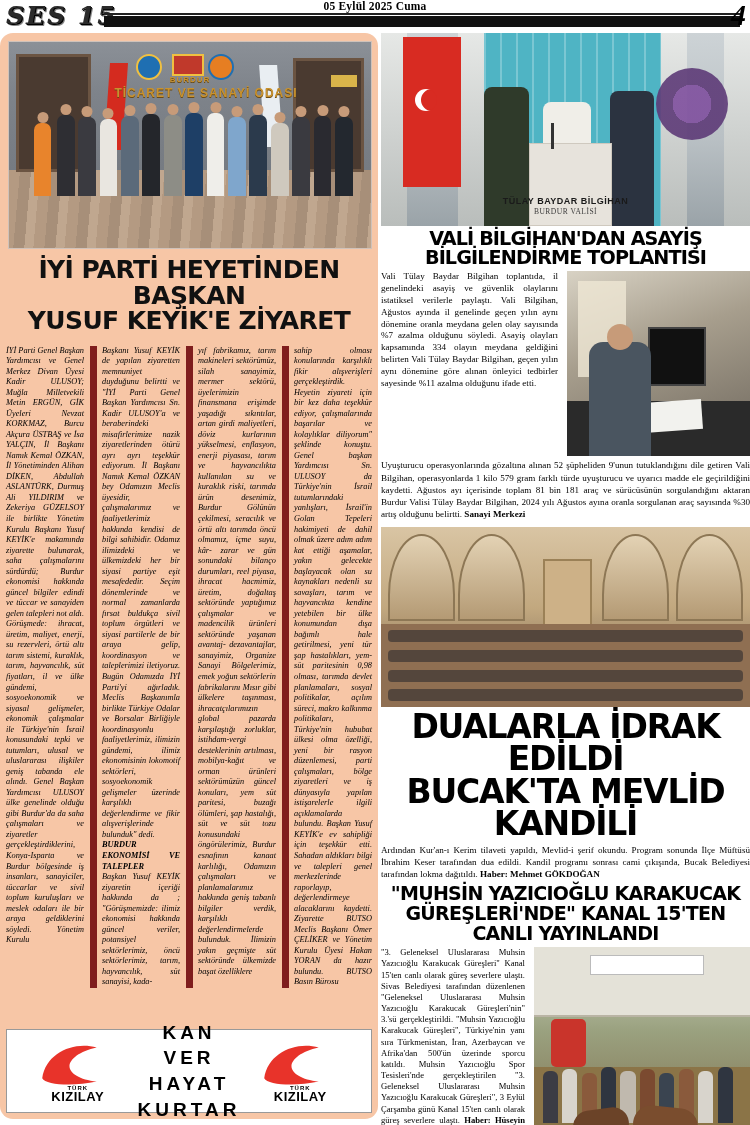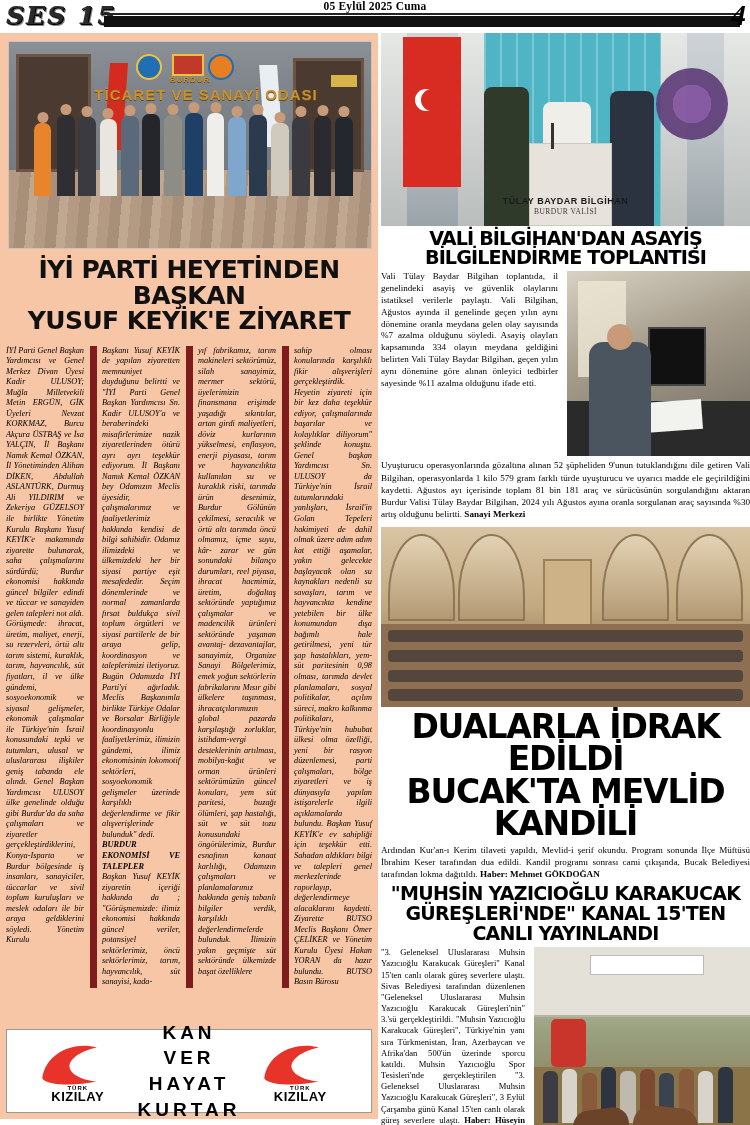--- a/index.html
+++ b/index.html
@@ -13,41 +13,41 @@
      text-shadow:1px 1px 0 #000, 2px 2px 0 #888, -0.5px -0.5px 0 #fff;}
   .mast-rule{position:absolute;left:104px;top:16px;width:636px;height:11px;background:#111;}
   .mast-rule-thin{position:absolute;left:104px;top:13px;width:636px;height:2px;background:#222;}
   .mast-date{position:absolute;left:0;top:0px;width:750px;text-align:center;font-family:"Liberation Serif",serif;
      font-weight:bold;font-size:11.5px;letter-spacing:.2px;}
   .mast-page{position:absolute;right:4px;top:-2px;font-family:"Liberation Serif",serif;font-weight:bold;font-size:30px;
      font-style:italic;color:#000;}
 
   
   .left-col{position:absolute;left:0;top:33px;width:378px;}
-  .peach{background:#f7c6a6;}
+  .peach{background:#f7c6a6;border-radius:13px;}
   .photo-frame{position:relative;padding:8px 8px 6px 8px;}
   .photo{position:relative;width:100%;height:206px;overflow:hidden;border:1px solid #cfc2ba;background:#7a7f84;}
   
   .ph-wall{position:absolute;left:0;top:0;right:0;height:62%;
       background:linear-gradient(180deg,#8b9097 0%,#7e838a 40%,#767b82 100%);}
   .ph-floor{position:absolute;left:0;bottom:0;right:0;height:38%;
       background:repeating-linear-gradient(95deg,#b49a82 0 11px,#a78f79 11px 22px,#c0a78f 22px 31px);}
   .ph-door-l{position:absolute;left:2%;top:6%;width:19%;height:54%;background:#4a3a30;border:3px solid #6b5442;}
   .ph-door-r{position:absolute;right:2%;top:8%;width:18%;height:52%;background:#4a3a30;border:3px solid #6b5442;}
   .ph-plate{position:absolute;right:4%;top:16%;width:7%;height:6%;background:#d9b44a;}
   .ph-flag-red{position:absolute;left:27%;top:10%;width:5%;height:42%;background:#d42b1f;transform:skewX(-4deg);}
   .ph-flag-wh{position:absolute;right:25%;top:11%;width:5%;height:40%;background:#e9eef2;transform:skewX(4deg);}
   .ph-logo1{position:absolute;left:35%;top:6%;width:22px;height:22px;border-radius:50%;background:#1f6fb2;border:2px solid #f0c040;}
   .ph-logo2{position:absolute;left:45%;top:6%;width:28px;height:18px;background:#c0392b;border:2px solid #f0c040;}
   .ph-logo3{position:absolute;left:55%;top:6%;width:22px;height:22px;border-radius:50%;background:#e67e22;border:2px solid #1f6fb2;}
   .ph-wtext{position:absolute;left:0;right:0;top:16%;text-align:center;color:#c8922f;
       font-family:"Liberation Sans",sans-serif;font-weight:bold;font-size:8px;letter-spacing:1px;
       text-shadow:0 1px 0 #6a4a14;}
   .ph-wtext2{position:absolute;left:0;right:0;top:21.5%;text-align:center;color:#c8922f;
-      font-family:"Liberation Sans",sans-serif;font-weight:bold;font-size:15px;letter-spacing:1px;
+      font-family:"Liberation Sans",sans-serif;font-weight:bold;font-size:12px;letter-spacing:1px;
       text-shadow:0 1px 0 #6a4a14;padding-left:32px;}
   .ph-people{position:absolute;left:5%;right:4%;top:29%;height:46%;}
   .pp{position:absolute;bottom:0;width:5.4%;border-radius:7px 7px 0 0;}
   .pp .head{position:absolute;top:-11px;left:50%;transform:translateX(-50%);width:11px;height:11px;border-radius:50%;background:#c79b79;}
 
   .headline-blk{padding:2px 6px 8px 6px;}
   .headline{font-family:"DejaVu Sans",sans-serif;font-weight:bold;font-size:25px;line-height:1.02;
       text-align:center;letter-spacing:-0.6px;color:#111;}
   .headline .l2{display:block;}
 

